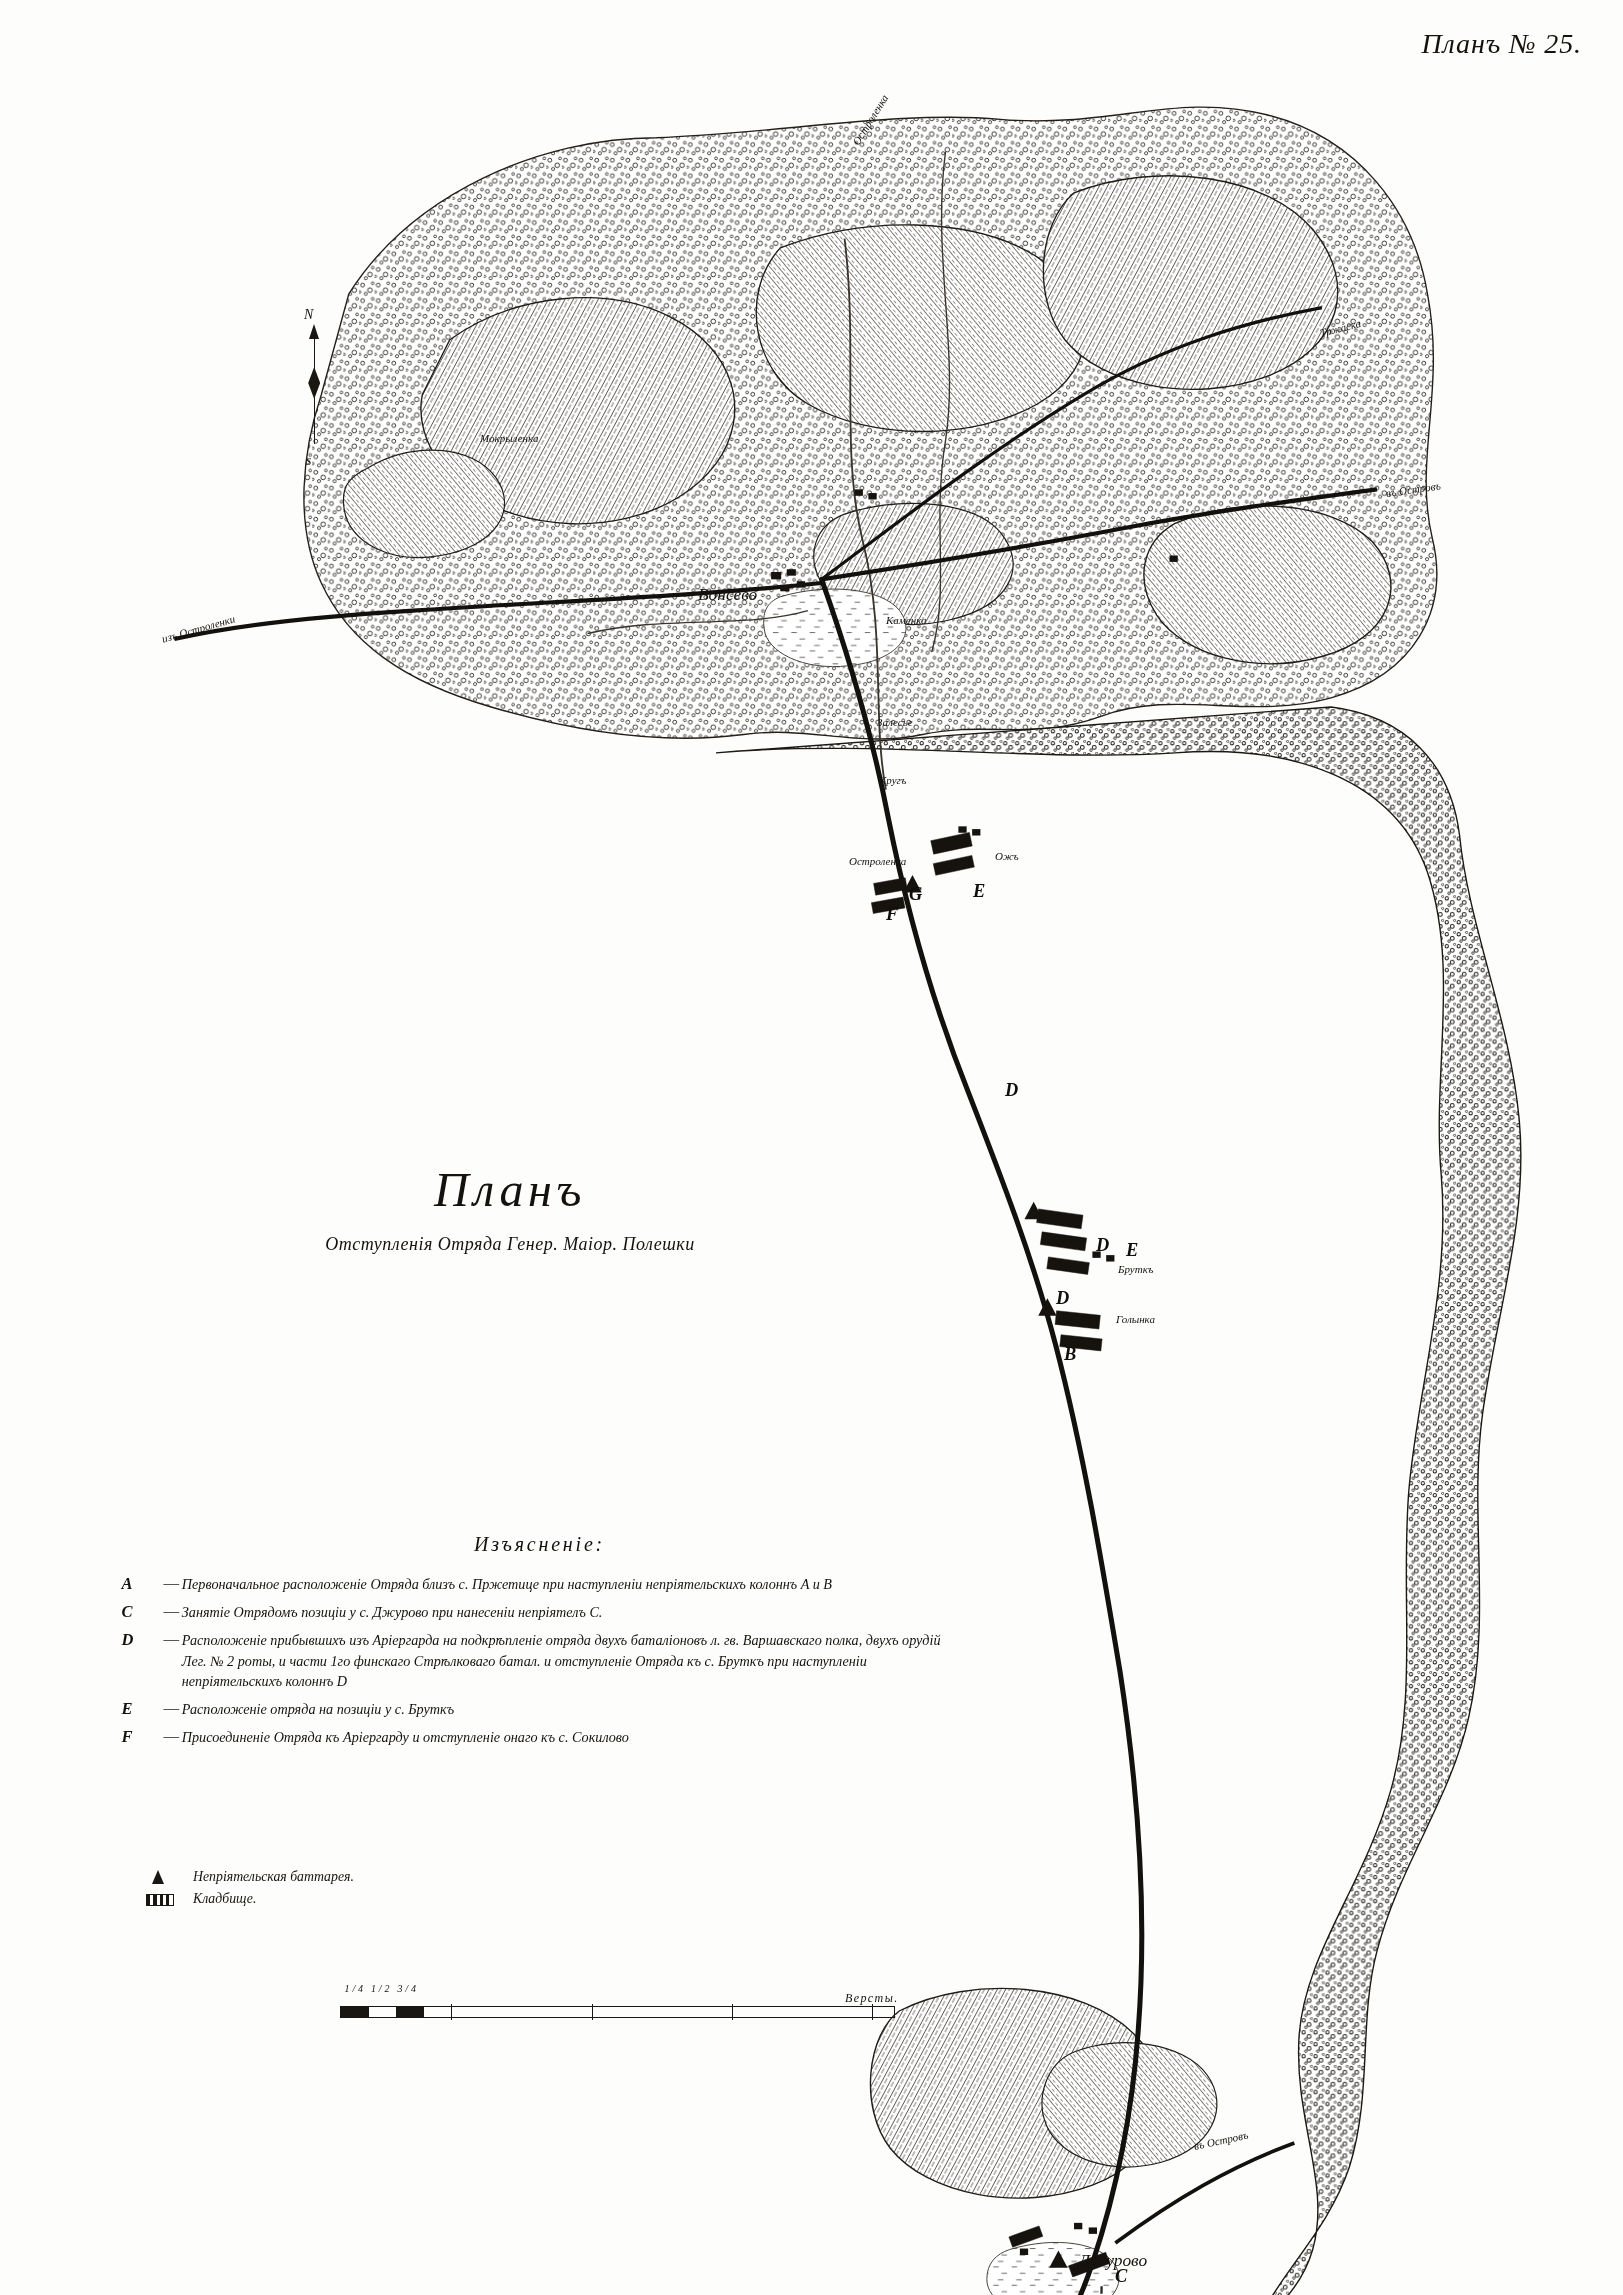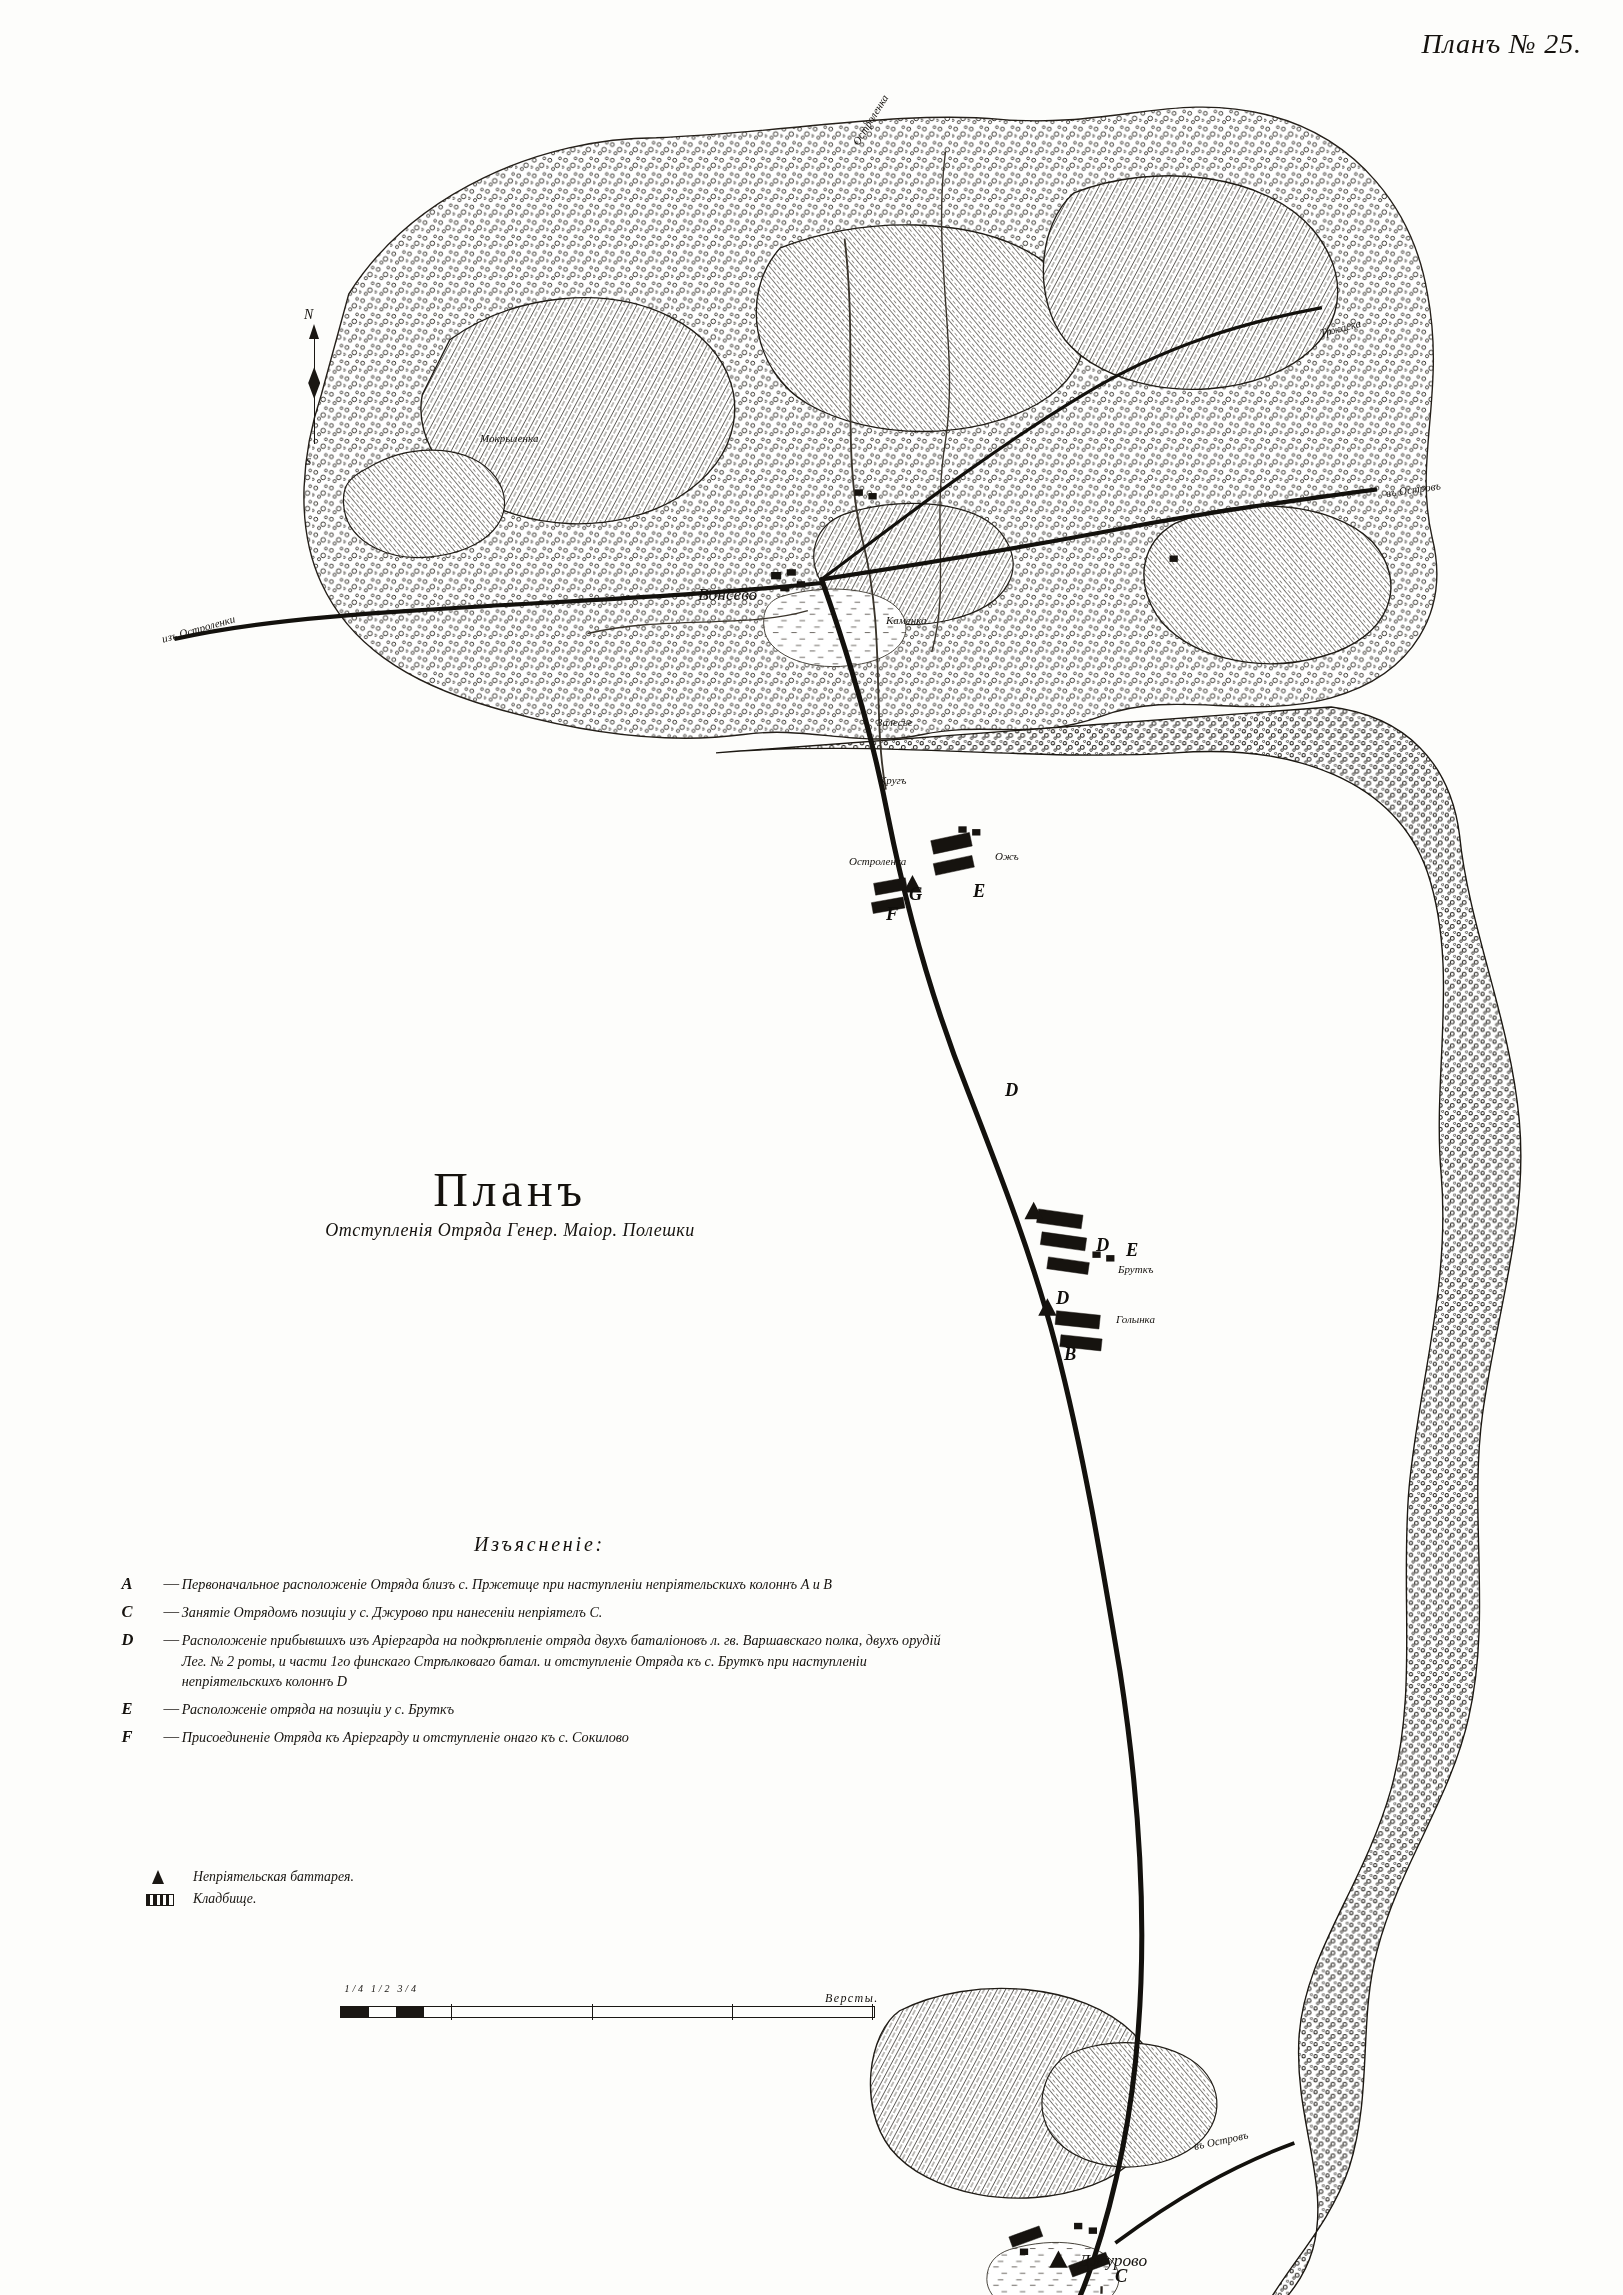--- a/index.html
+++ b/index.html
@@ -83,22 +83,23 @@
   
   #title-block {
     position: absolute;
     left: 115px;
     top: 1162px;
     width: 790px;
     text-align: center;
   }
   #title-block .main-title {
     font-size: 48px;
+    font-style: italic;
     letter-spacing: 4.6px;
-    margin-bottom: 3px;
+    margin-bottom: 17px;
   }
   #title-block .sub1 {
     font-size: 18px;
     font-style: italic;
     letter-spacing: 0.5px;
     margin-bottom: 10px;
   }
   #title-block .sub2 {
     font-size: 17.4px;
     font-style: italic;
@@ -203,20 +204,21 @@
     font-style: italic;
     letter-spacing: 2.8px;
     margin-bottom: 12px;
     padding-left: 4.6px;
   }
   #scale-bar .bar {
     position: relative;
     height: 10px;
     border: 0.9px solid #1a1713;
     width: 533px;
+    padding-left: 20px;
   }
   #scale-bar .bar .seg {
     position: absolute;
     top: 0;
     height: 100%;
     background: #1a1713;
   }
   #scale-bar .bar .mark {
     position: absolute;
     top: -2.8px;

